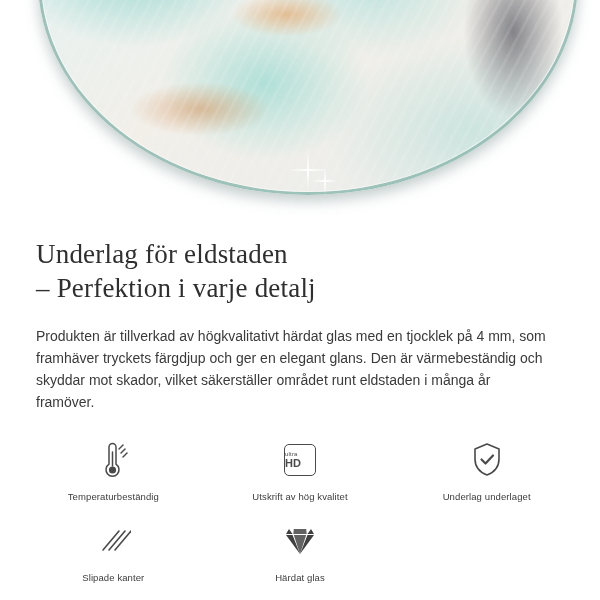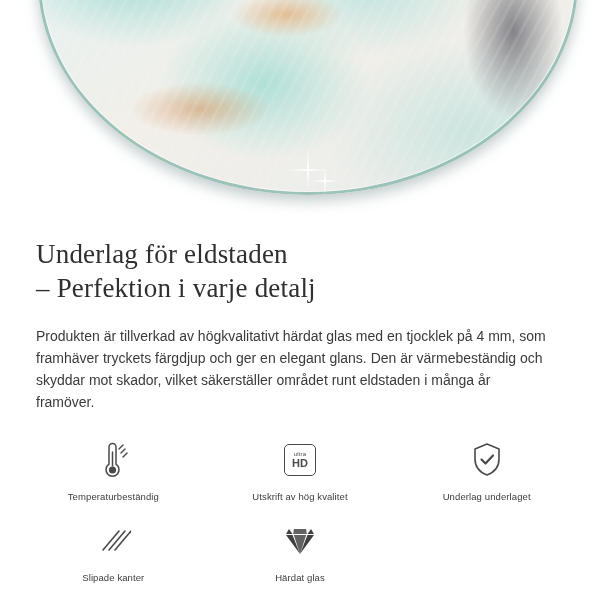--- a/index.html
+++ b/index.html
@@ -159,21 +159,20 @@
     letter-spacing: 0.1px;
   }
   svg { display: block; }
   .ultrahd {
     width: 30px;
     height: 30px;
     border: 1.6px solid #4a4a4a;
     border-radius: 5px;
     display: flex;
     flex-direction: column;
-    align-items: center;
     justify-content: center;
     line-height: 1;
   }
   .ultrahd .u { font-size: 6px; color: #4a4a4a; letter-spacing: 0.2px; }
   .ultrahd .hd { font-size: 11px; font-weight: bold; color: #4a4a4a; margin-top: 1px; }
 </style>
 </head>
 <body>
 
 <div class="hero">

